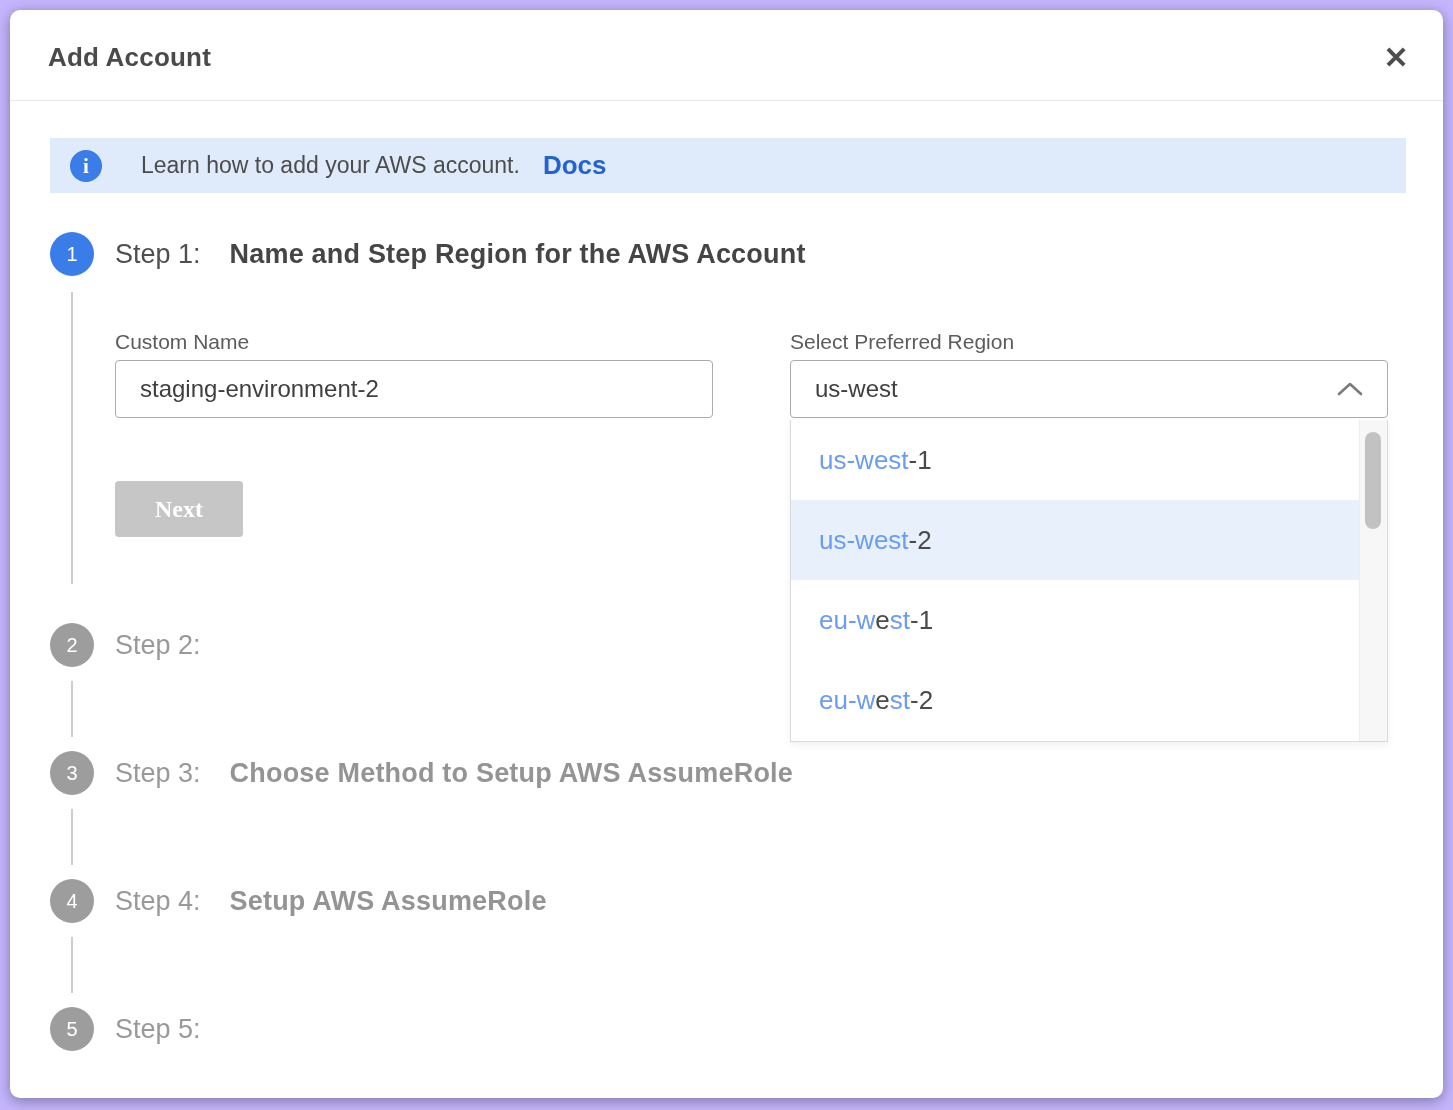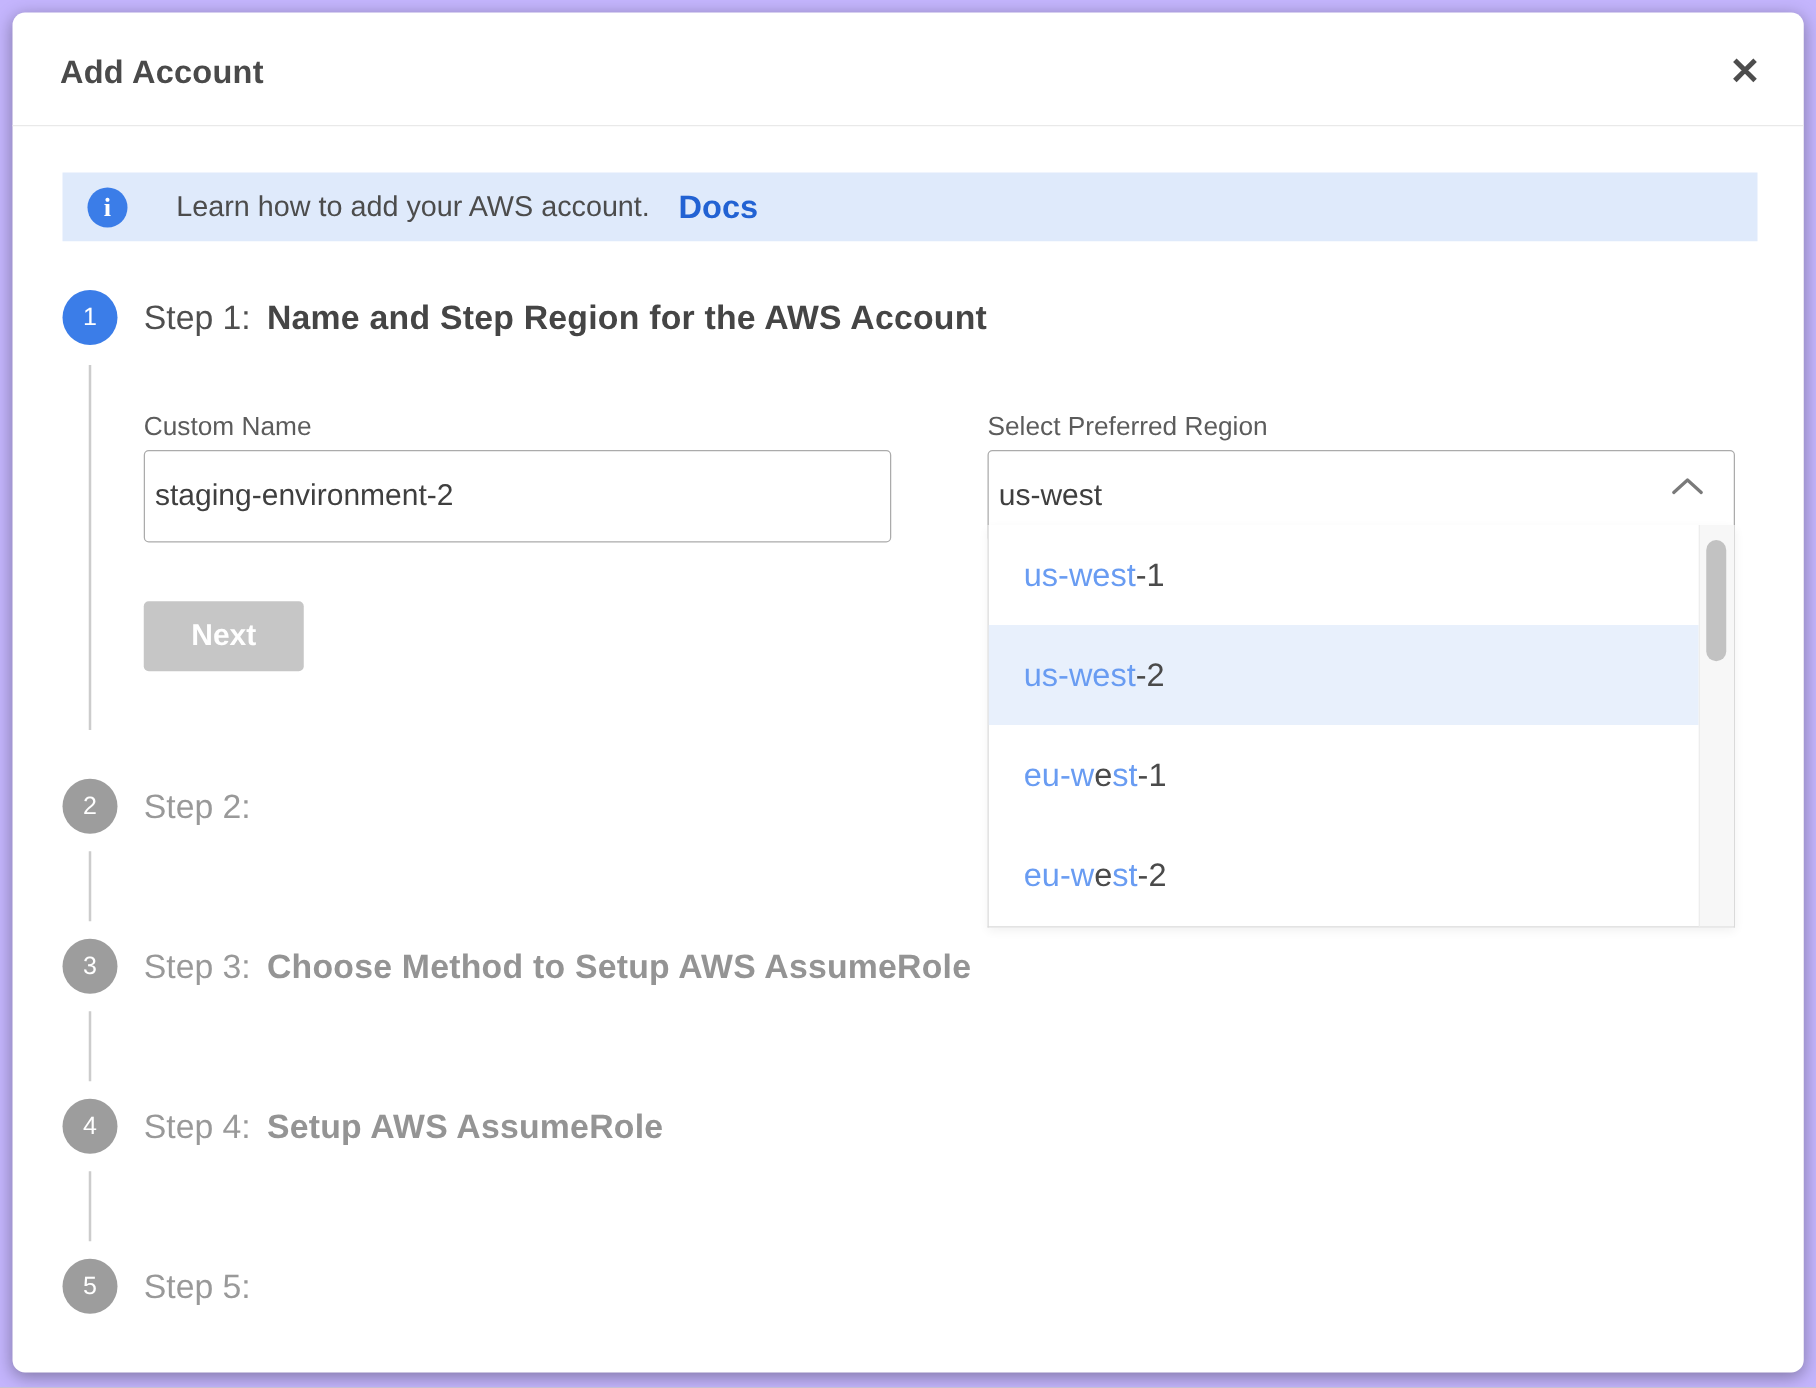--- a/index.html
+++ b/index.html
@@ -94,49 +94,49 @@
     border-radius: 50%;
     color: #ffffff;
     font-size: 20px;
     line-height: 44px;
     text-align: center;
     flex: 0 0 44px;
     margin-right: 21px;
   }
   .step-row.active .step-circle { background: #3b7de8; }
   .step-row.upcoming .step-circle { background: #9d9d9d; }
-  .step-prefix { font-size: 27px; font-weight: 400; }
+  .step-prefix { font-size: 27px; font-weight: 400; margin-right: 16px; }
   .step-title  { font-size: 27px; font-weight: 700; letter-spacing: 0.2px; margin-left: 13px; }
   .step-row.active .step-prefix { color: #4f4f4f; }
   .step-row.active .step-title  { color: #454545; }
   .step-row.upcoming .step-prefix { color: #999999; }
   .step-row.upcoming .step-title  { color: #949494; }
   .rail {
     position: absolute;
     left: 61px;
     width: 2px;
     background: #cccccc;
   }
   
   .field-label {
     position: absolute;
     font-size: 21px;
     color: #5c5c5c;
   }
   .text-input {
     position: absolute;
-    height: 74px;
+    height: 58px;
     width: 598px;
     border: 1px solid #ababab;
     border-radius: 4px;
     background: #ffffff;
     font-family: "Liberation Sans", sans-serif;
     font-size: 24px;
     color: #3f3f3f;
-    padding: 0 8px;
+    padding: 0 24px;
     outline: none;
   }
   .combobox {
     position: absolute;
     left: 780px; top: 350px;
     width: 598px; height: 58px;
   }
   .combobox .text-input { left: 0; top: 0; width: 598px; padding-right: 60px; }
   .chevron-btn {
     position: absolute;
@@ -147,21 +147,21 @@
     display: flex; align-items: center; justify-content: center;
   }
   .next-btn {
     position: absolute;
     left: 105px; top: 471px;
     width: 128px; height: 56px;
     background: #c6c6c6;
     border: none;
     border-radius: 4px;
     color: #ffffff;
-    font-family: Liberation Sans, sans-serif;
+    font-family: Liberation Serif, serif;
     font-size: 24px;
     font-weight: 700;
     cursor: default;
   }
   
   .dropdown {
     position: absolute;
     left: 780px; top: 410px;
     width: 598px; height: 322px;
     background: #ffffff;

